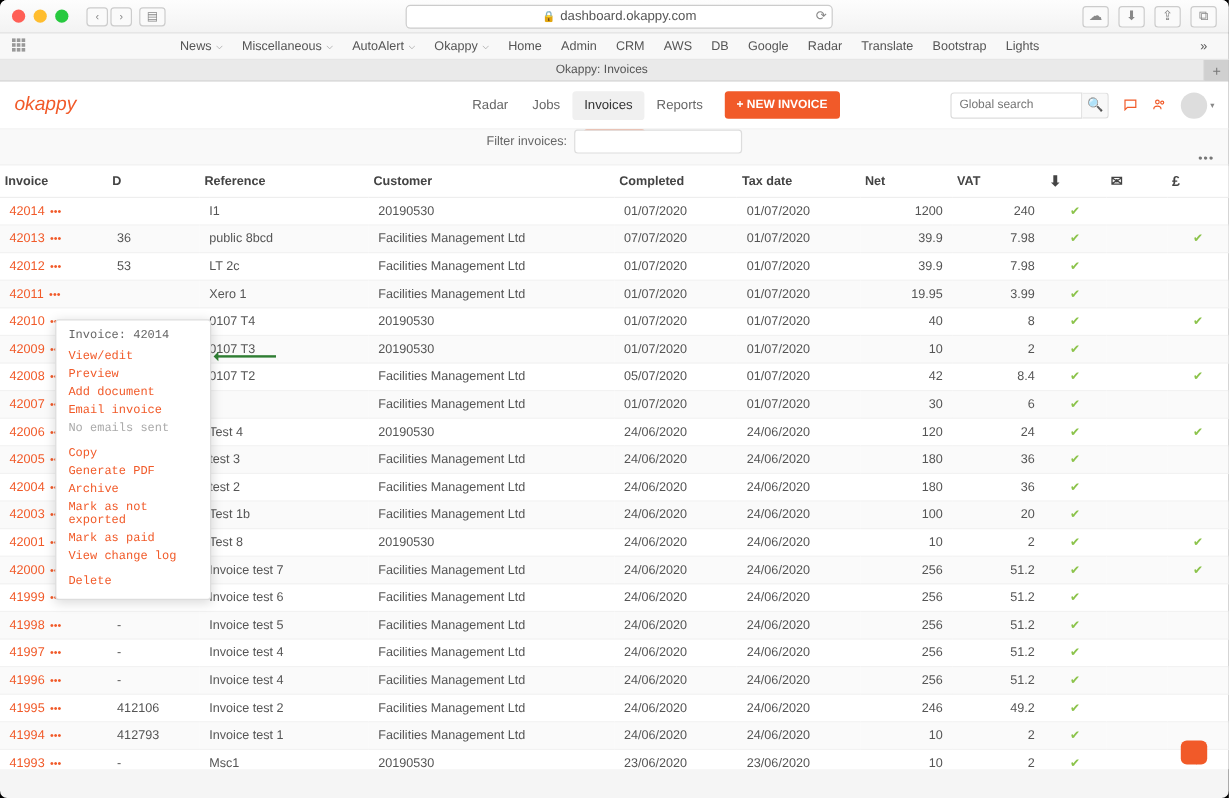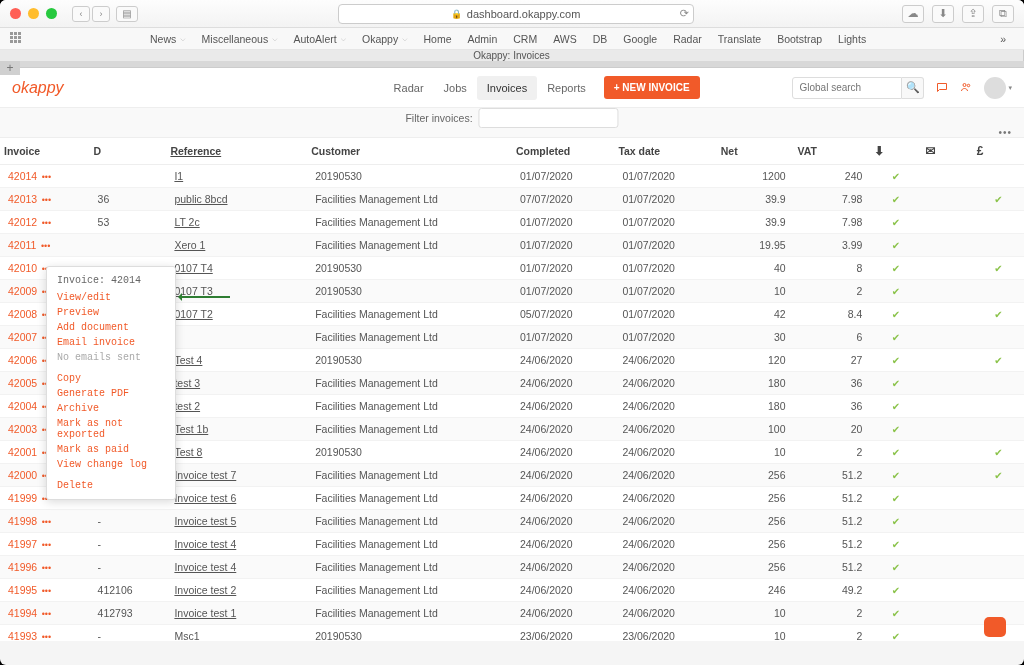--- a/index.html
+++ b/index.html
@@ -14,21 +14,21 @@
 .sidebar-btn { width: 22px; height: 16px; border: 1px solid #ccc; background: #fafafa; border-radius: 3px; margin-left: 6px;font-size:10px;color:#888;display:flex;align-items:center;justify-content:center; }
 .url-bar { flex: 1; margin: 0 200px 0 200px; height: 20px; background: #fff; border: 1px solid #ccc; border-radius: 4px; display: flex; align-items: center; justify-content: center; font-size: 11px; color: #555; position:relative;}
 .url-bar .lock { margin-right: 4px; font-size: 9px; }
 .url-bar .refresh { position:absolute; right:4px; color:#888;}
 .tb-right { display: flex; gap: 8px; margin-left: 8px; align-items:center; }
 .tb-icon { width: 22px; height: 18px; border: 1px solid #ccc; border-radius: 3px; display:flex;align-items:center;justify-content:center;font-size:11px;color:#888;background:#fafafa;}
 .bookmarks-bar { height: 22px; background: #f8f8f8; border-bottom: 1px solid #e6e6e6; display: flex; align-items: center; padding: 0 10px; gap: 2px;}
 .bm-grid { width:14px;height:14px;display:grid;grid-template-columns:repeat(3,3px);grid-template-rows:repeat(3,3px);gap:1px;}
 .bm-grid span{background:#999;}
 .bm-item { font-size: 10.5px; color: #555; padding: 0 8px; cursor: pointer; display:flex;align-items:center;gap:2px;}
-.tab-strip { height: 18px; background: #d8d8d8; border-bottom: 1px solid #ccc; display: flex; align-items: stretch; flex-direction: column; }
+.tab-strip { height: 18px; background: #d8d8d8; border-bottom: 1px solid #ccc; display: flex; align-items: stretch; }
 .tab { flex: 1; background: #eaeaea; border-right: 1px solid #ccc; display: flex; align-items: center; justify-content: center; font-size: 10px; color: #555; }
 .tab-plus { width: 20px; background:#d0d0d0; display:flex;align-items:center;justify-content:center;color:#777;font-size:12px;}
 .app-bar { height: 40px; background: #fff; border-bottom: 1px solid #eee; display: flex; align-items: center; padding: 0 12px; }
 .logo { font-weight: 500; font-size: 16px; color: #f15a29; font-style: italic; }
 .main-nav { display: flex; margin-left: 320px; }
 .nav-link { padding: 6px 10px; font-size: 11px; color: #666; cursor: pointer; }
 .nav-link.active { background: #f0f0f0; color: #333; border-radius: 3px;}
 .new-invoice-btn { background: #f15a29; color: #fff; padding: 6px 10px; font-size: 10px; font-weight: bold; border-radius: 3px; margin-left: 8px; }
 .search-box { margin-left: auto; display: flex; align-items: center; }
 .search-input { width: 110px; height: 22px; border: 1px solid #ddd; border-radius: 3px 0 0 3px; padding: 0 6px; font-size: 10px; color:#999;}
@@ -41,21 +41,21 @@
 .filter-input { width: 140px; height: 20px; border: 1px solid #ddd; border-radius: 3px; }
 .inv-options { margin-left: auto; text-align: right; font-size: 10px; color: #777; }
 .inv-options .dots { letter-spacing: 1px; }
 .content { position: relative; height: calc(100% - 28px - 22px - 18px - 40px - 30px - 24px); overflow: hidden; background:#fff;}
 .data-table { width: 100%; border-collapse: collapse; font-size: 10.5px; }
 .data-table th { text-align: left; padding: 6px 4px; font-weight: 600; color: #444; border-bottom: 1px solid #eee; background: #fff; }
 .data-table td { padding: 5px 8px; border-bottom: 1px solid #f2f2f2; color: #555; }
 .data-table tr:nth-child(even) td { background: #fafafa; }
 .col-invoice { width: 70px; }
 .col-id { width: 60px; }
-.col-ref { width: 110px; text-decoration: underline; }
+.col-ref { width: 110px; }
 .col-cust { width: 160px; }
 .col-comp { width: 80px; }
 .col-tax { width: 80px; }
 .col-net { width: 60px; text-align: right;}
 .col-vat { width: 60px; text-align: right;}
 .col-ic { width: 40px; text-align:center;}
 .inv-num { color: #f15a29; cursor: pointer; }
 .inv-num .more { color: #f15a29; margin-left: 2px; letter-spacing:0; font-size:9px;}
 .link-orange { color: #f15a29; cursor: pointer; }
 .green-check { color: #8bc34a; font-size: 10px; }
@@ -308,21 +308,21 @@
     <td class="col-ic"></td>
           </tr>
           <tr>
     <td class="col-invoice"><span class="inv-num">42006<span class="more"> •••</span></span></td>
     <td class="col-id ">-</td>
     <td class="col-ref">Test 4</td>
     <td class="col-cust link-orange">20190530</td>
     <td class="col-comp">24/06/2020</td>
     <td class="col-tax">24/06/2020</td>
     <td class="col-net">120</td>
-    <td class="col-vat">27</td>
+    <td class="col-vat">24</td>
     <td class="col-ic"><span class="green-check">✔</span></td>
     <td class="col-ic"></td>
     <td class="col-ic"><span class="green-check">✔</span></td>
           </tr>
           <tr>
     <td class="col-invoice"><span class="inv-num">42005<span class="more"> •••</span></span></td>
     <td class="col-id ">-</td>
     <td class="col-ref">test 3</td>
     <td class="col-cust link-orange">Facilities Management Ltd</td>
     <td class="col-comp">24/06/2020</td>

